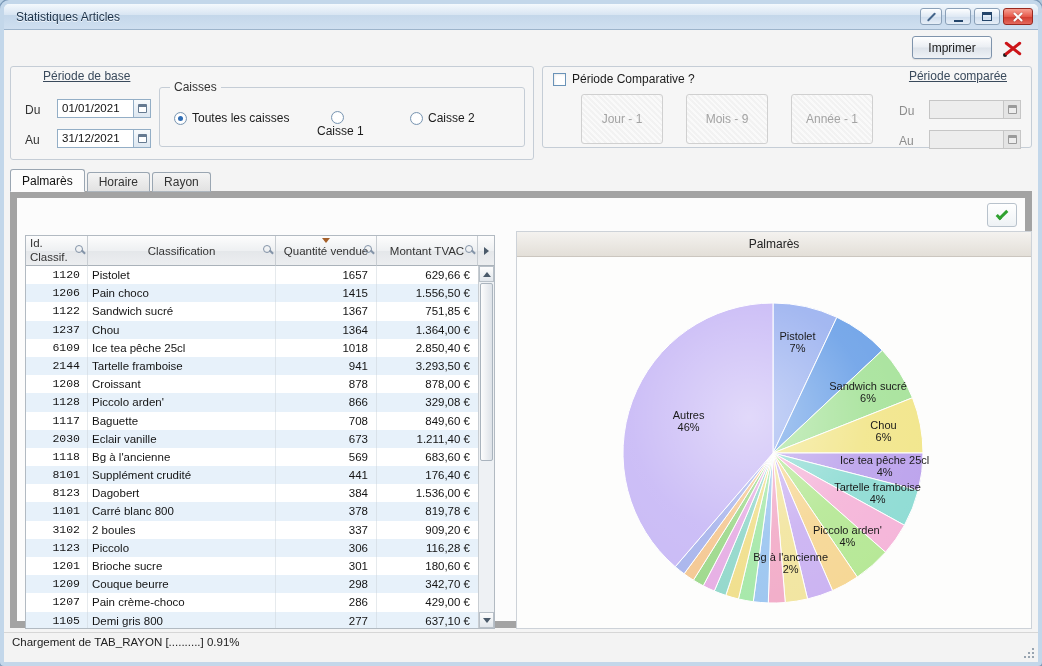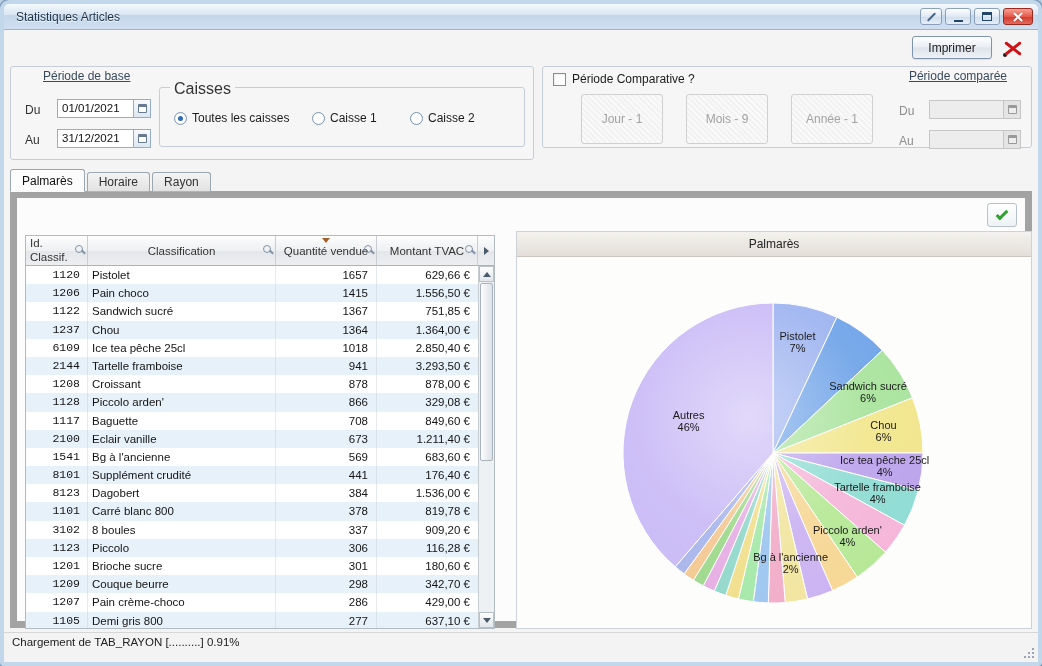--- a/index.html
+++ b/index.html
@@ -55,21 +55,21 @@
   .datefield .val { flex:1; font-size:11.5px; color:#111; line-height:17px; padding-left:4px; }
   .datefield .dbtn { width:17px; border-left:1px solid #93aec6;
     background:linear-gradient(#f7fafc,#dde7f1); display:flex; align-items:center; justify-content:center; }
   .cal-icon { width:9px; height:9px; border:1px solid #667b92; border-top:3px solid #667b92; background:#fff; border-radius:1px; }
   .datefield.dis { border-color:#c6c6c6; background:#ededed; }
   .datefield.dis .dbtn { border-left-color:#c6c6c6; background:#e4e4e4; }
   .datefield.dis .cal-icon { border-color:#9a9a9a; background:#ededed; }
 
   .fieldset { position:absolute; left:148px; top:20px; width:366px; height:60px;
     border:1px solid #c5cdd6; border-radius:3px; }
-  .fieldset .legend { position:absolute; top:-8px; left:10px; font-size:16px; color:#333; background:#f6f6f6; padding:0 4px; text-decoration:none; }
+  .fieldset .legend { position:absolute; top:-8px; left:10px; font-size:12px; color:#333; background:#f6f6f6; padding:0 4px; text-decoration:none; }
   .radio-opt { position:absolute; top:23px; display:flex; align-items:center;text-align:right; }
   .radio { width:13px; height:13px; border-radius:50%; border:1px solid #7a96b2;
     background:radial-gradient(#ffffff 55%,#dce6ef); position:relative; }
   .radio.checked::after { content:""; position:absolute; left:3px; top:3px; width:5px; height:5px;
     border-radius:50%; background:#2f6db5; }
   .radio-opt span.rlabel { font-size:12px; color:#1c1c1c; margin-left:5px; }
 
   .cb-row { position:absolute; left:10px; top:5px; display:flex; align-items:center; }
   .checkbox { width:13px; height:13px; border:1px solid #6a93b8; background:#fff; box-shadow:inset 1px 1px 2px rgba(0,0,0,.08); }
   .cb-row span.cblabel { font-size:12px; color:#1c1c1c; margin-left:6px; }
@@ -193,21 +193,21 @@
           <span class="cal-icon"></span>
         </span>
     </div>
 
     <div class="fieldset">
       <span class="gcaption legend" style="left:10px; top:-8px; text-decoration:none;">Caisses</span>
       <div class="radio-opt" style="left:14px;">
         <span class="radio checked"></span>
         <span class="rlabel">Toutes les caisses</span>
       </div>
-      <div class="radio-opt" style="left:152px;">
+      <div class="radio-opt" style="left:152px;flex-direction:column;">
         <span class="radio"></span>
         <span class="rlabel">Caisse 1</span>
       </div>
       <div class="radio-opt" style="left:250px;">
         <span class="radio"></span>
         <span class="rlabel">Caisse 2</span>
       </div>
     </div>
   </div>
 
@@ -320,27 +320,27 @@
             <div class="tcell qty">866</div>
             <div class="tcell amt">329,08 €</div>
           </div>
           <div class="trow">
             <div class="tcell id">1117</div>
             <div class="tcell name">Baguette</div>
             <div class="tcell qty">708</div>
             <div class="tcell amt">849,60 €</div>
           </div>
           <div class="trow">
-            <div class="tcell id">2100</div>
+            <div class="tcell id">2030</div>
             <div class="tcell name">Eclair vanille</div>
             <div class="tcell qty">673</div>
             <div class="tcell amt">1.211,40 €</div>
           </div>
           <div class="trow">
-            <div class="tcell id">1541</div>
+            <div class="tcell id">1118</div>
             <div class="tcell name">Bg à l'ancienne</div>
             <div class="tcell qty">569</div>
             <div class="tcell amt">683,60 €</div>
           </div>
           <div class="trow">
             <div class="tcell id">8101</div>
             <div class="tcell name">Supplément crudité</div>
             <div class="tcell qty">441</div>
             <div class="tcell amt">176,40 €</div>
           </div>
@@ -351,21 +351,21 @@
             <div class="tcell amt">1.536,00 €</div>
           </div>
           <div class="trow">
             <div class="tcell id">1101</div>
             <div class="tcell name">Carré blanc 800</div>
             <div class="tcell qty">378</div>
             <div class="tcell amt">819,78 €</div>
           </div>
           <div class="trow">
             <div class="tcell id">3102</div>
-            <div class="tcell name">8 boules</div>
+            <div class="tcell name">2 boules</div>
             <div class="tcell qty">337</div>
             <div class="tcell amt">909,20 €</div>
           </div>
           <div class="trow">
             <div class="tcell id">1123</div>
             <div class="tcell name">Piccolo</div>
             <div class="tcell qty">306</div>
             <div class="tcell amt">116,28 €</div>
           </div>
           <div class="trow">

